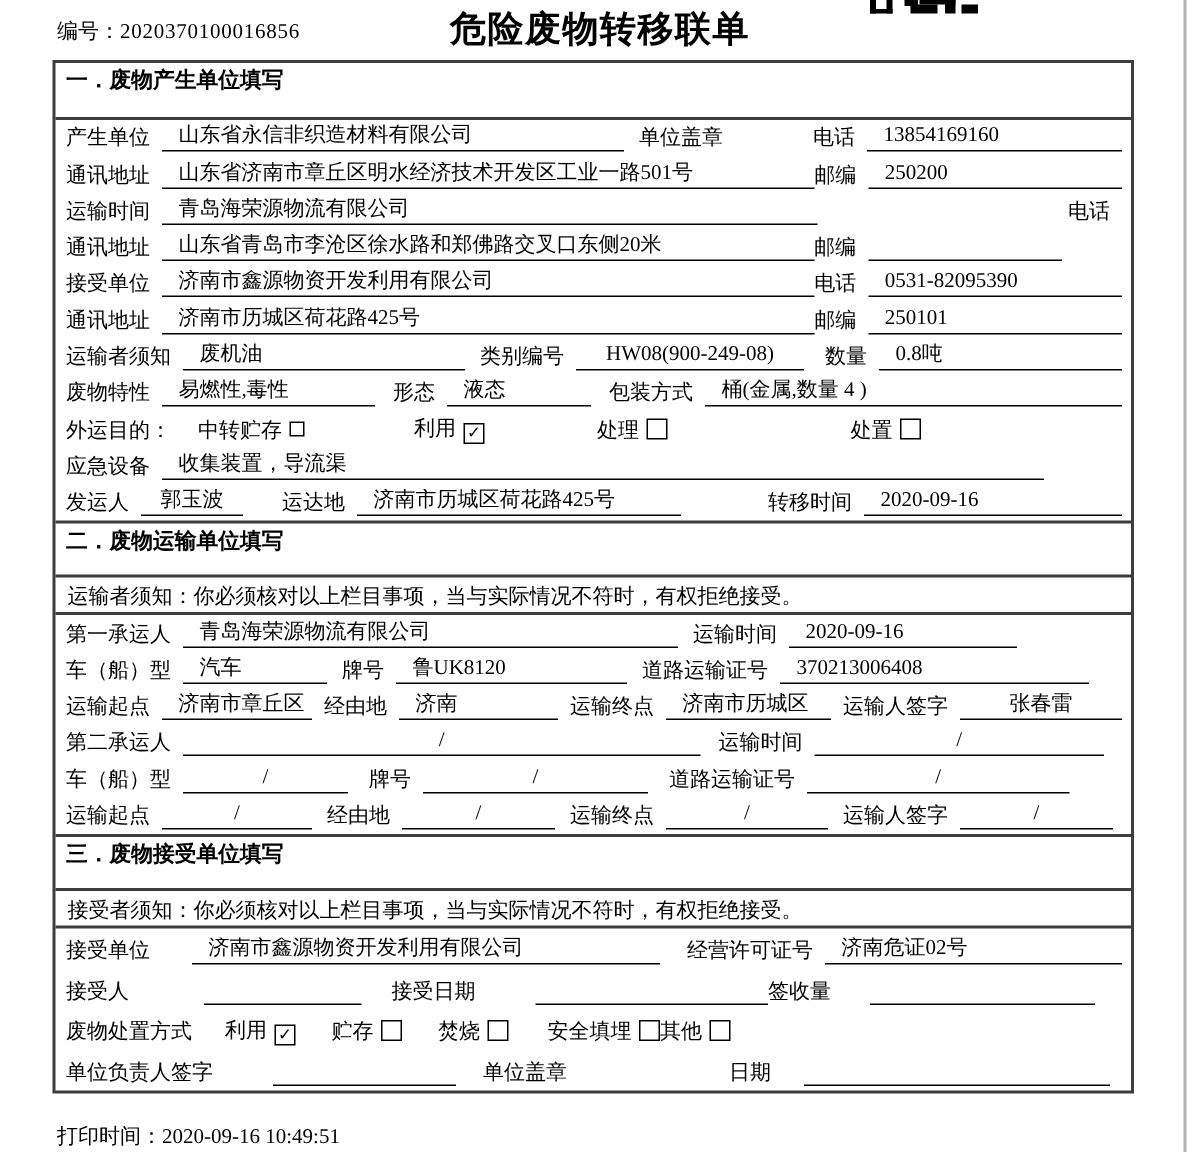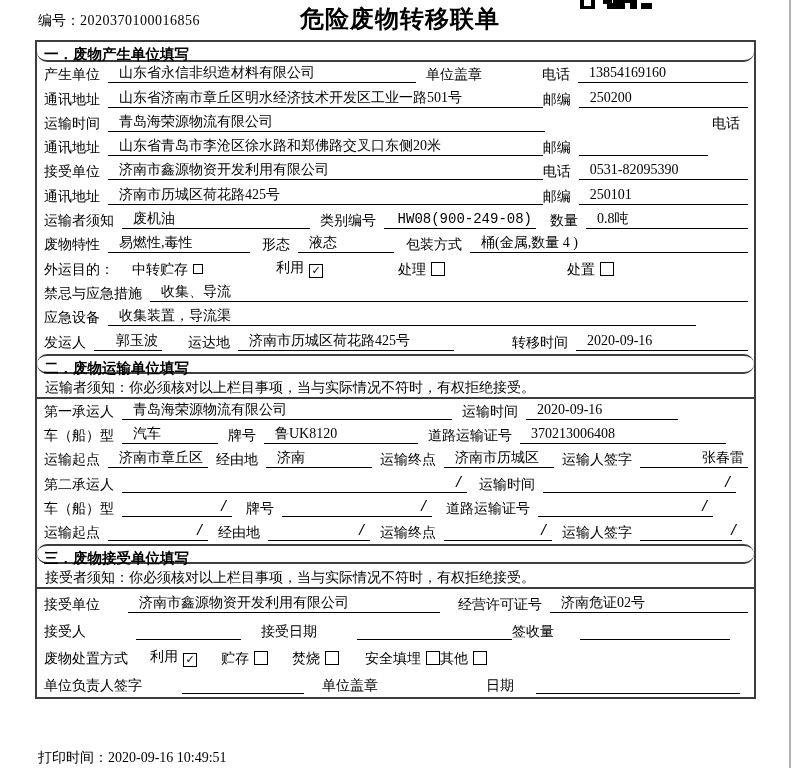--- a/index.html
+++ b/index.html
@@ -20,35 +20,35 @@
     font-weight:bold;font-size:24px;letter-spacing:1px;white-space:nowrap;
   }
   .qr{position:absolute;left:580px;top:0;width:76px;height:9px;}
   .qr i{position:absolute;background:#000;display:block;}
   
   .form{
     position:absolute;left:35px;top:40px;width:721px;box-sizing:border-box;
     border:2px solid #3d3d3d;background:#fff;
   }
   .sec-head{
-    box-sizing:border-box;height:20px;line-height:24px;padding-left:7px;
+    box-sizing:border-box;height:38px;line-height:24px;padding-left:7px;
     border-bottom:2px solid #3d3d3d;
     font-family:"Liberation Sans","DejaVu Sans",sans-serif;
-    font-weight:bold;font-size:14.5px;border-radius:10px;
+    font-weight:bold;font-size:14.5px;
   }
   .sec-head.mid{border-top:2px solid #3d3d3d;}
   .notice{box-sizing:border-box;height:25px;line-height:27px;padding-left:8px;border-bottom:2px solid #3d3d3d;}
   .row{display:flex;align-items:flex-end;box-sizing:border-box;height:24.3px;padding:0 6px 3px 7px;}
   .sec3 .row{height:27px;}
   .lbl{white-space:nowrap;margin-right:8px;line-height:16px;}
   .u{
     border-bottom:1px solid #000;box-sizing:border-box;min-height:17px;
     line-height:16px;padding:0 4px 1px 11px;white-space:nowrap;overflow:hidden;
   }
-  .u.c{text-align:right;padding-left:4px;font-family:Liberation Mono, monospace;}
+  .u.c{text-align:center;padding-left:4px;}
   .u.fill{flex:1;}
   .sp{flex:1;}
   .opt{white-space:nowrap;line-height:16px;}
   .cb{
     display:inline-block;width:12px;height:12px;border:1px solid #000;
     line-height:12px;text-align:center;font-size:11px;vertical-align:-2px;
     font-family:"DejaVu Sans",sans-serif;box-sizing:content-box;margin-left:5px;
   }
   .cb.small{width:8px;height:8px;line-height:8px;font-size:8px;vertical-align:0;}
   .print{position:absolute;left:38px;top:749px;white-space:nowrap;font-size:14px;}
@@ -136,24 +136,20 @@
       <span class="u fill">桶(金属,数量 4 )</span>
     </div>
     <div class="row">
       <span class="lbl">外运目的：</span>
       <span class="opt" style="margin-left:10px"><span>中转贮存</span><span class="cb small"></span></span>
       <span class="opt" style="margin-left:73px"><span>利用</span><span class="cb">✓</span></span>
       <span class="opt" style="margin-left:75px"><span>处理</span><span class="cb"></span></span>
       <span class="opt" style="margin-left:122px"><span>处置</span><span class="cb"></span></span>
     </div>
     <div class="row">
-      <span class="lbl">禁忌与应急措施</span>
-      <span class="u fill">收集、导流</span>
-    </div>
-    <div class="row">
       <span class="lbl">应急设备</span>
       <span class="u fill" style="margin-right:52px">收集装置，导流渠</span>
     </div>
     <div class="row">
       <span class="lbl">发运人</span>
       <span class="u c" style="width:68px">郭玉波</span>
       <span class="lbl" style="margin-left:26px">运达地</span>
       <span class="u" style="width:216px">济南市历城区荷花路425号</span>
       <span class="lbl" style="margin-left:58px">转移时间</span>
       <span class="u fill">2020-09-16</span>

